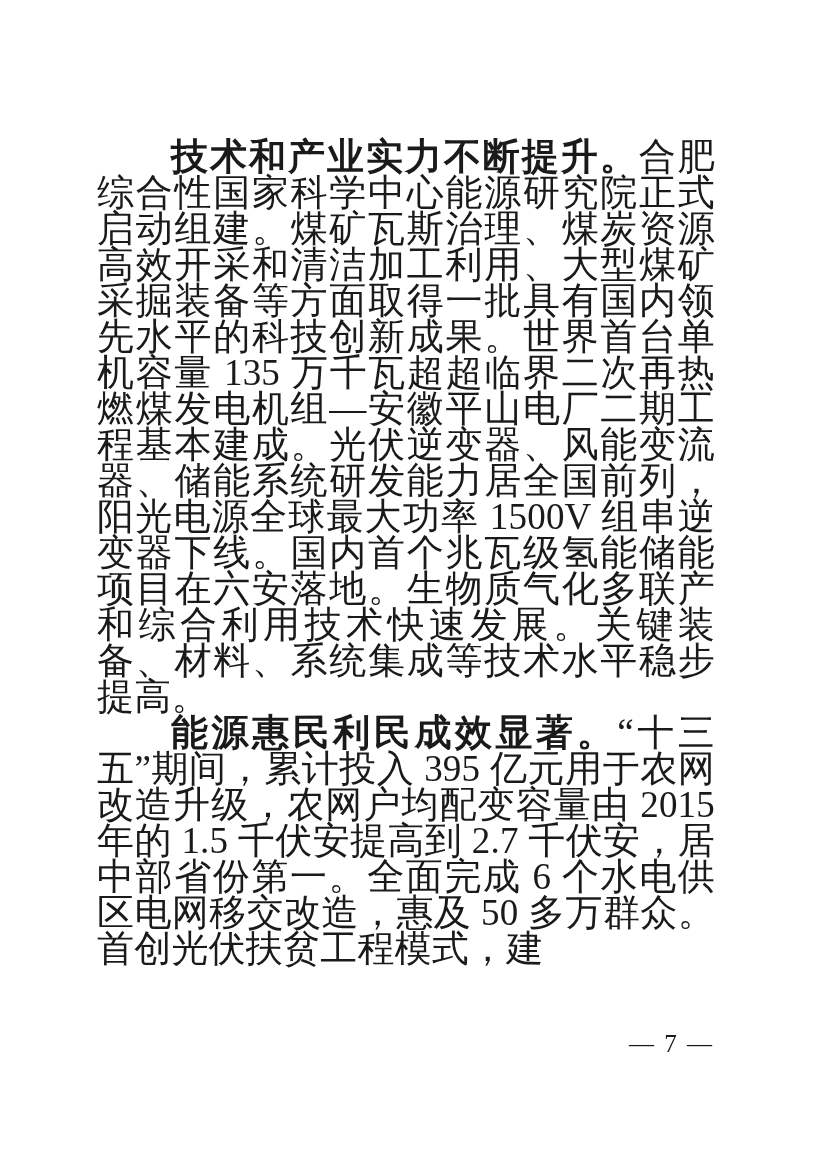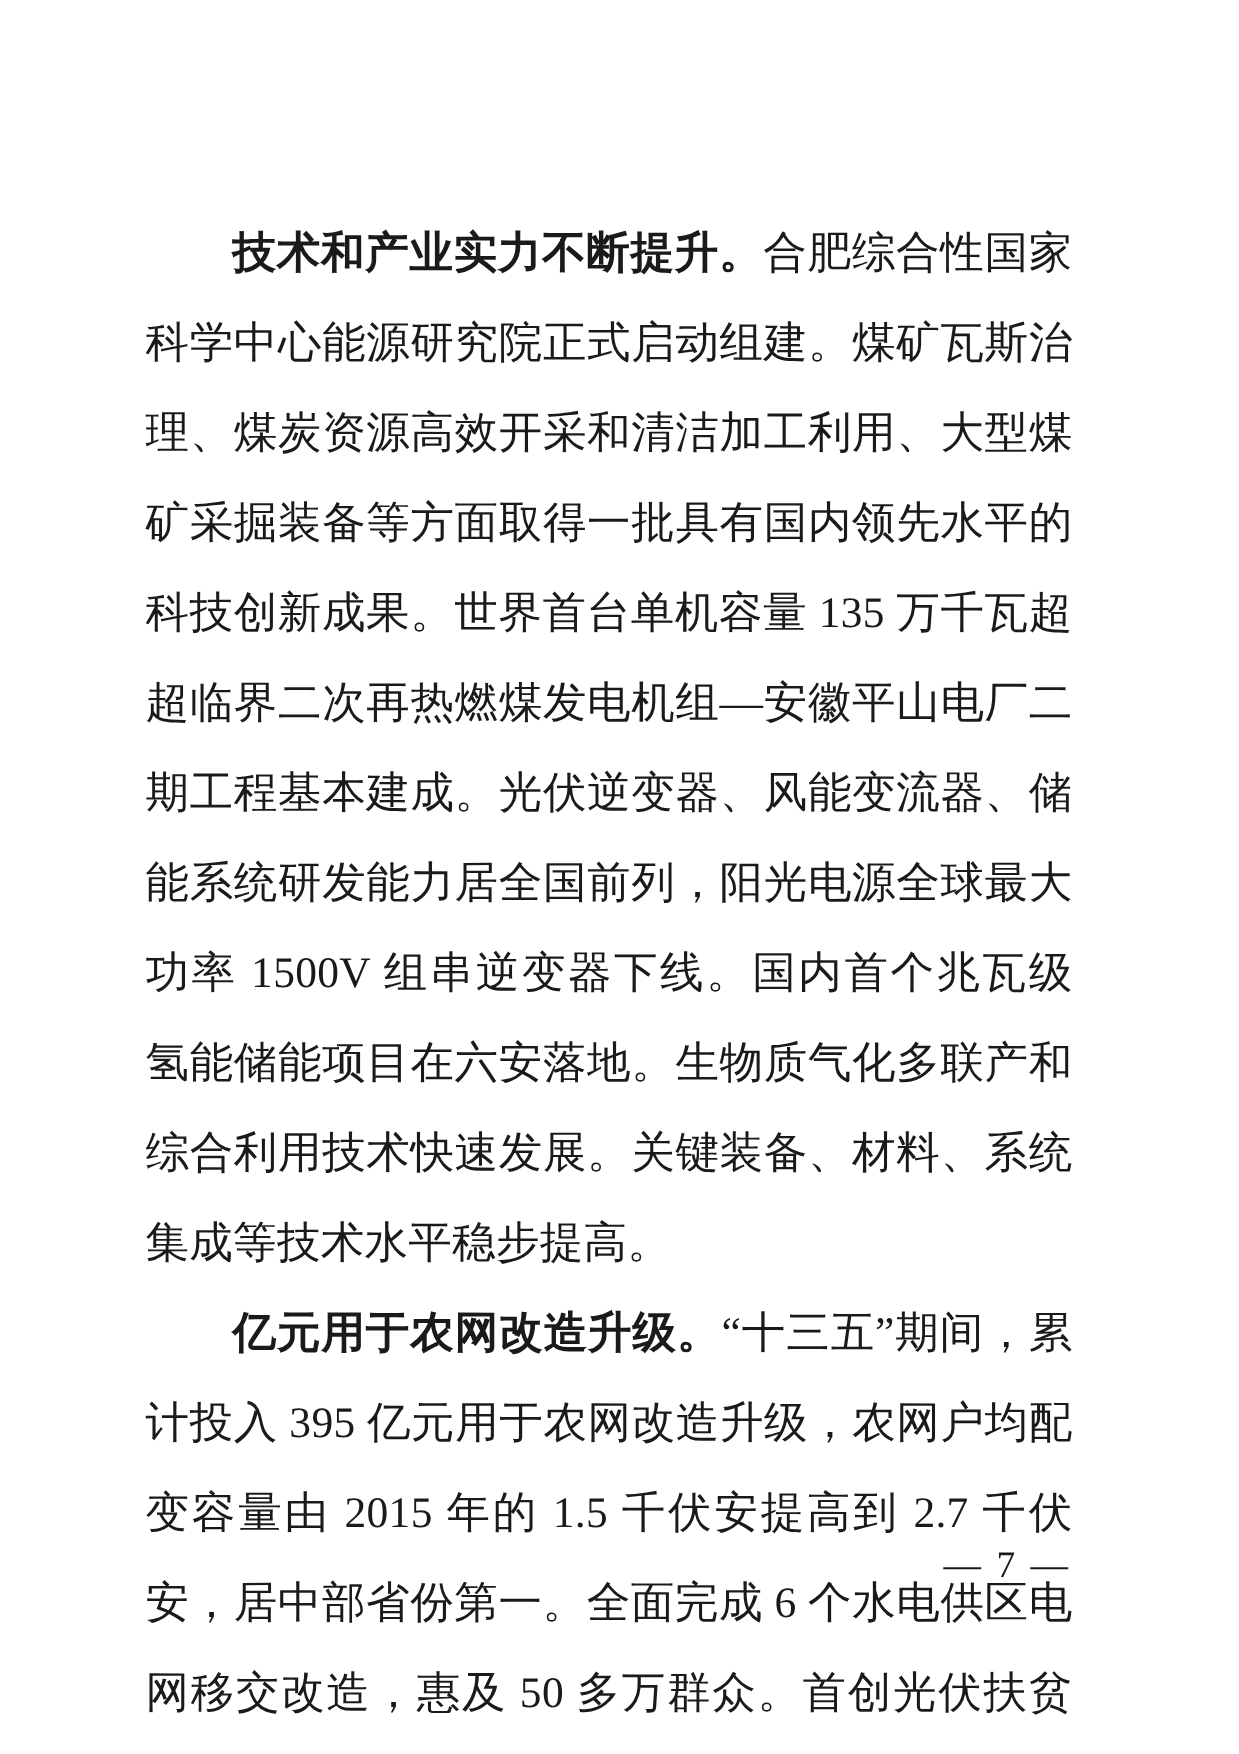--- a/index.html
+++ b/index.html
@@ -17,22 +17,22 @@
     color: #1a1a1a;
   }
   .text-block {
     position: absolute;
     left: 97px;
     top: 139px;
     width: 618px;
   }
   .para {
     margin: 0;
-    font-size: 29px;
-    line-height: 60px;
+    font-size: 37px;
+    line-height: 36px;
     text-align: justify;
     text-indent: 2em;
     letter-spacing: 0.2px;
     word-break: break-all;
   }
   .para .lead {
     font-weight: bold;
   }
   .page-footer {
     position: absolute;
@@ -51,20 +51,20 @@
 <div class="page">
 
   <div class="text-block">
 
     <p class="para">
       <span class="lead">技术和产业实力不断提升。</span><span>合肥综合性国家科学中心能源研究院正式启动组建。煤矿瓦斯治理、煤炭资源高效开采和清洁加工利用、大型煤矿采掘装备等方面取得一批具有国内领先水平的科技创新成果。世界首台单机容量 135 万千瓦超超临界二次再热燃煤发电机组—安徽平山电厂二期工程基本建成。光伏逆变器、风能变流器、储能系统研发能力居全国前列，阳光电源全球最大功率 1500V 组串逆变器下线。国内首个兆瓦级氢能储能项目在六安落地。生物质气化多联产和综合利用技术快速发展。关键装备、材料、系统集成等技术水平稳步提高。</span>
     </p>
 
 
     <p class="para">
-      <span class="lead">亿元用于农网改造升级。</span><span>“十三五”期间，累计投入 395 亿元用于农网改造升级，农网户均配变容量由 2015 年的 1.5 千伏安提高到 2.7 千伏安，居中部省份第一。全面完成 6 个水电供区电网移交改造，惠及 50 多万群众。首创光伏扶贫工程模式，建</span>
+      <span class="lead">能源惠民利民成效显著。</span><span>“十三五”期间，累计投入 395 亿元用于农网改造升级，农网户均配变容量由 2015 年的 1.5 千伏安提高到 2.7 千伏安，居中部省份第一。全面完成 6 个水电供区电网移交改造，惠及 50 多万群众。首创光伏扶贫工程模式，建</span>
     </p>
 
   </div>
 
   <div class="page-footer">— 7 —</div>
 
 </div>
 
 </body></html>

